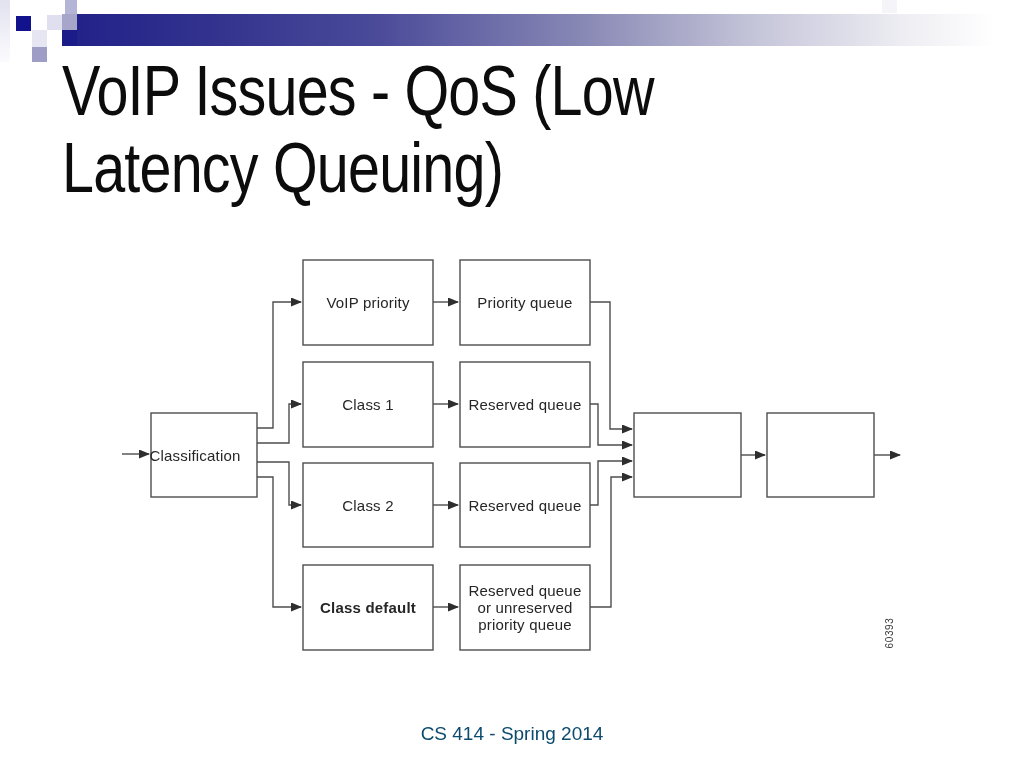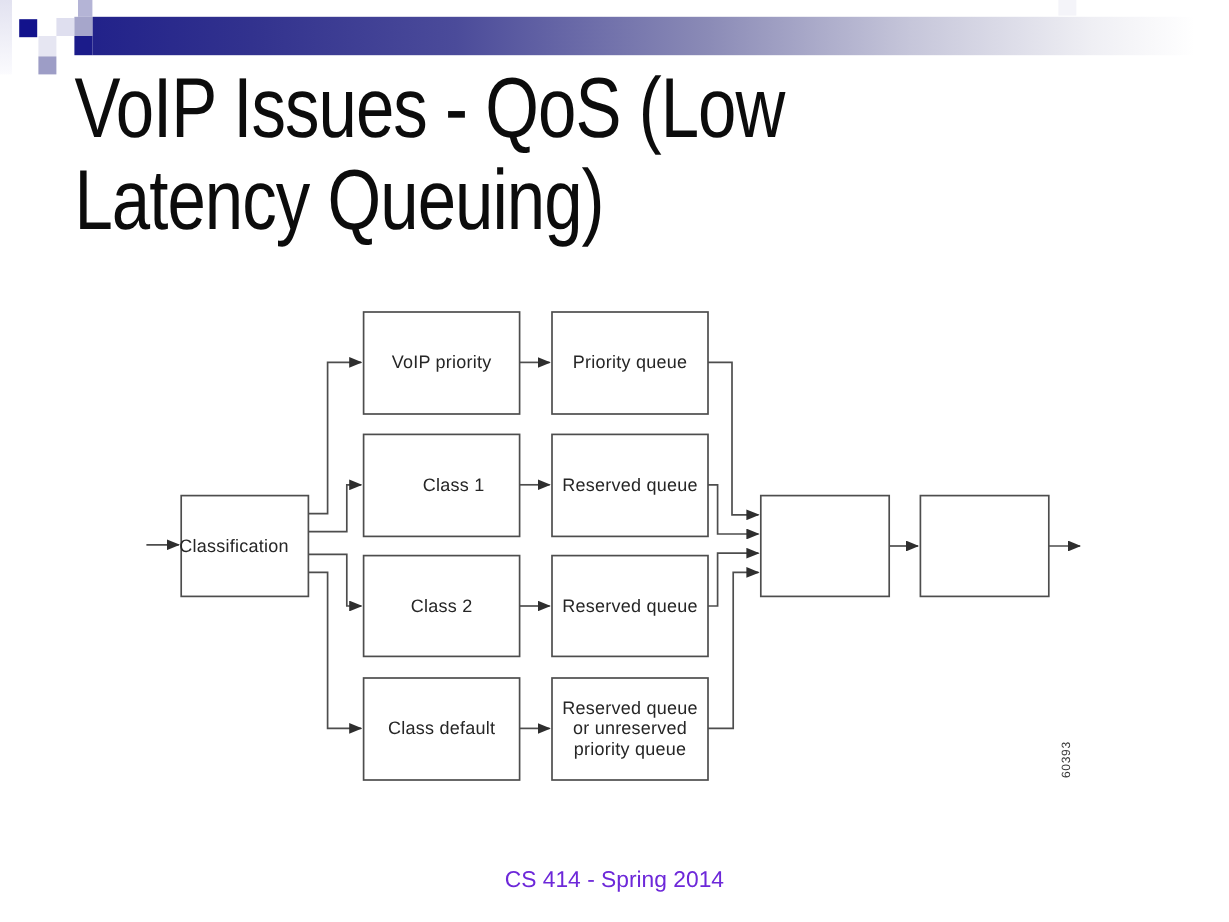--- a/index.html
+++ b/index.html
@@ -40,21 +40,21 @@
   .fig-number {
     position: absolute; left: 889px; top: 633px;
     font-size: 10px; color: #3a3a3a; letter-spacing: 0.6px;
     transform: translate(-50%, -50%) rotate(-90deg);
     white-space: nowrap;
   }
 
   
   .footer {
     position: absolute; left: 0; right: 0; top: 723px;
-    text-align: center; font-size: 19px; color: #6d28d9;
+    text-align: center; font-size: 19px; color: #0c4a6e;
   }
 </style>
 </head>
 <body>
 
 <div class="slide">
 
   <div class="deco left-strip"></div>
   <div class="deco header-bar"></div>
   <div class="sq" style="left:65px; top:0; width:12px; height:14px; background:#b4b4d6;"></div>
@@ -112,25 +112,25 @@
       <rect x="303" y="565" width="130" height="85"></rect>
       <rect x="460" y="565" width="130" height="85"></rect>
       <rect x="634" y="413" width="107" height="84"></rect>
       <rect x="767" y="413" width="107" height="84"></rect>
     </g>
   </svg>
 
   <div class="node-label" style="left:151px; top:413px; width:88px; height:84px;">Classification</div>
   <div class="node-label" style="left:303px; top:260px; width:130px; height:85px;">VoIP priority</div>
   <div class="node-label" style="left:460px; top:260px; width:130px; height:85px;">Priority queue</div>
-  <div class="node-label" style="left:313px; top:362px; width:130px; height:85px;">Class 1</div>
+  <div class="node-label" style="left:303px; top:362px; width:130px; height:85px;">Class 1</div>
   <div class="node-label" style="left:460px; top:362px; width:130px; height:85px;">Reserved queue</div>
   <div class="node-label" style="left:303px; top:463px; width:130px; height:84px;border-radius:18px;">Class 2</div>
   <div class="node-label" style="left:460px; top:463px; width:130px; height:84px;">Reserved queue</div>
-  <div class="node-label" style="left:303px; top:565px; width:130px; height:85px;">Class default</div>
+  <div class="node-label" style="left:303px; top:565px; width:130px; height:85px;font-weight:bold;">Class default</div>
   <div class="node-label" style="left:460px; top:565px; width:130px; height:85px; flex-direction:column;">
     <span>Reserved queue</span>
     <span>or unreserved</span>
     <span>priority queue</span>
   </div>
   <div class="node-label" style="left:634px; top:413px; width:107px; height:84px;"></div>
   <div class="node-label" style="left:767px; top:413px; width:107px; height:84px;"></div>
 
   <div class="fig-number">60393</div>
 

